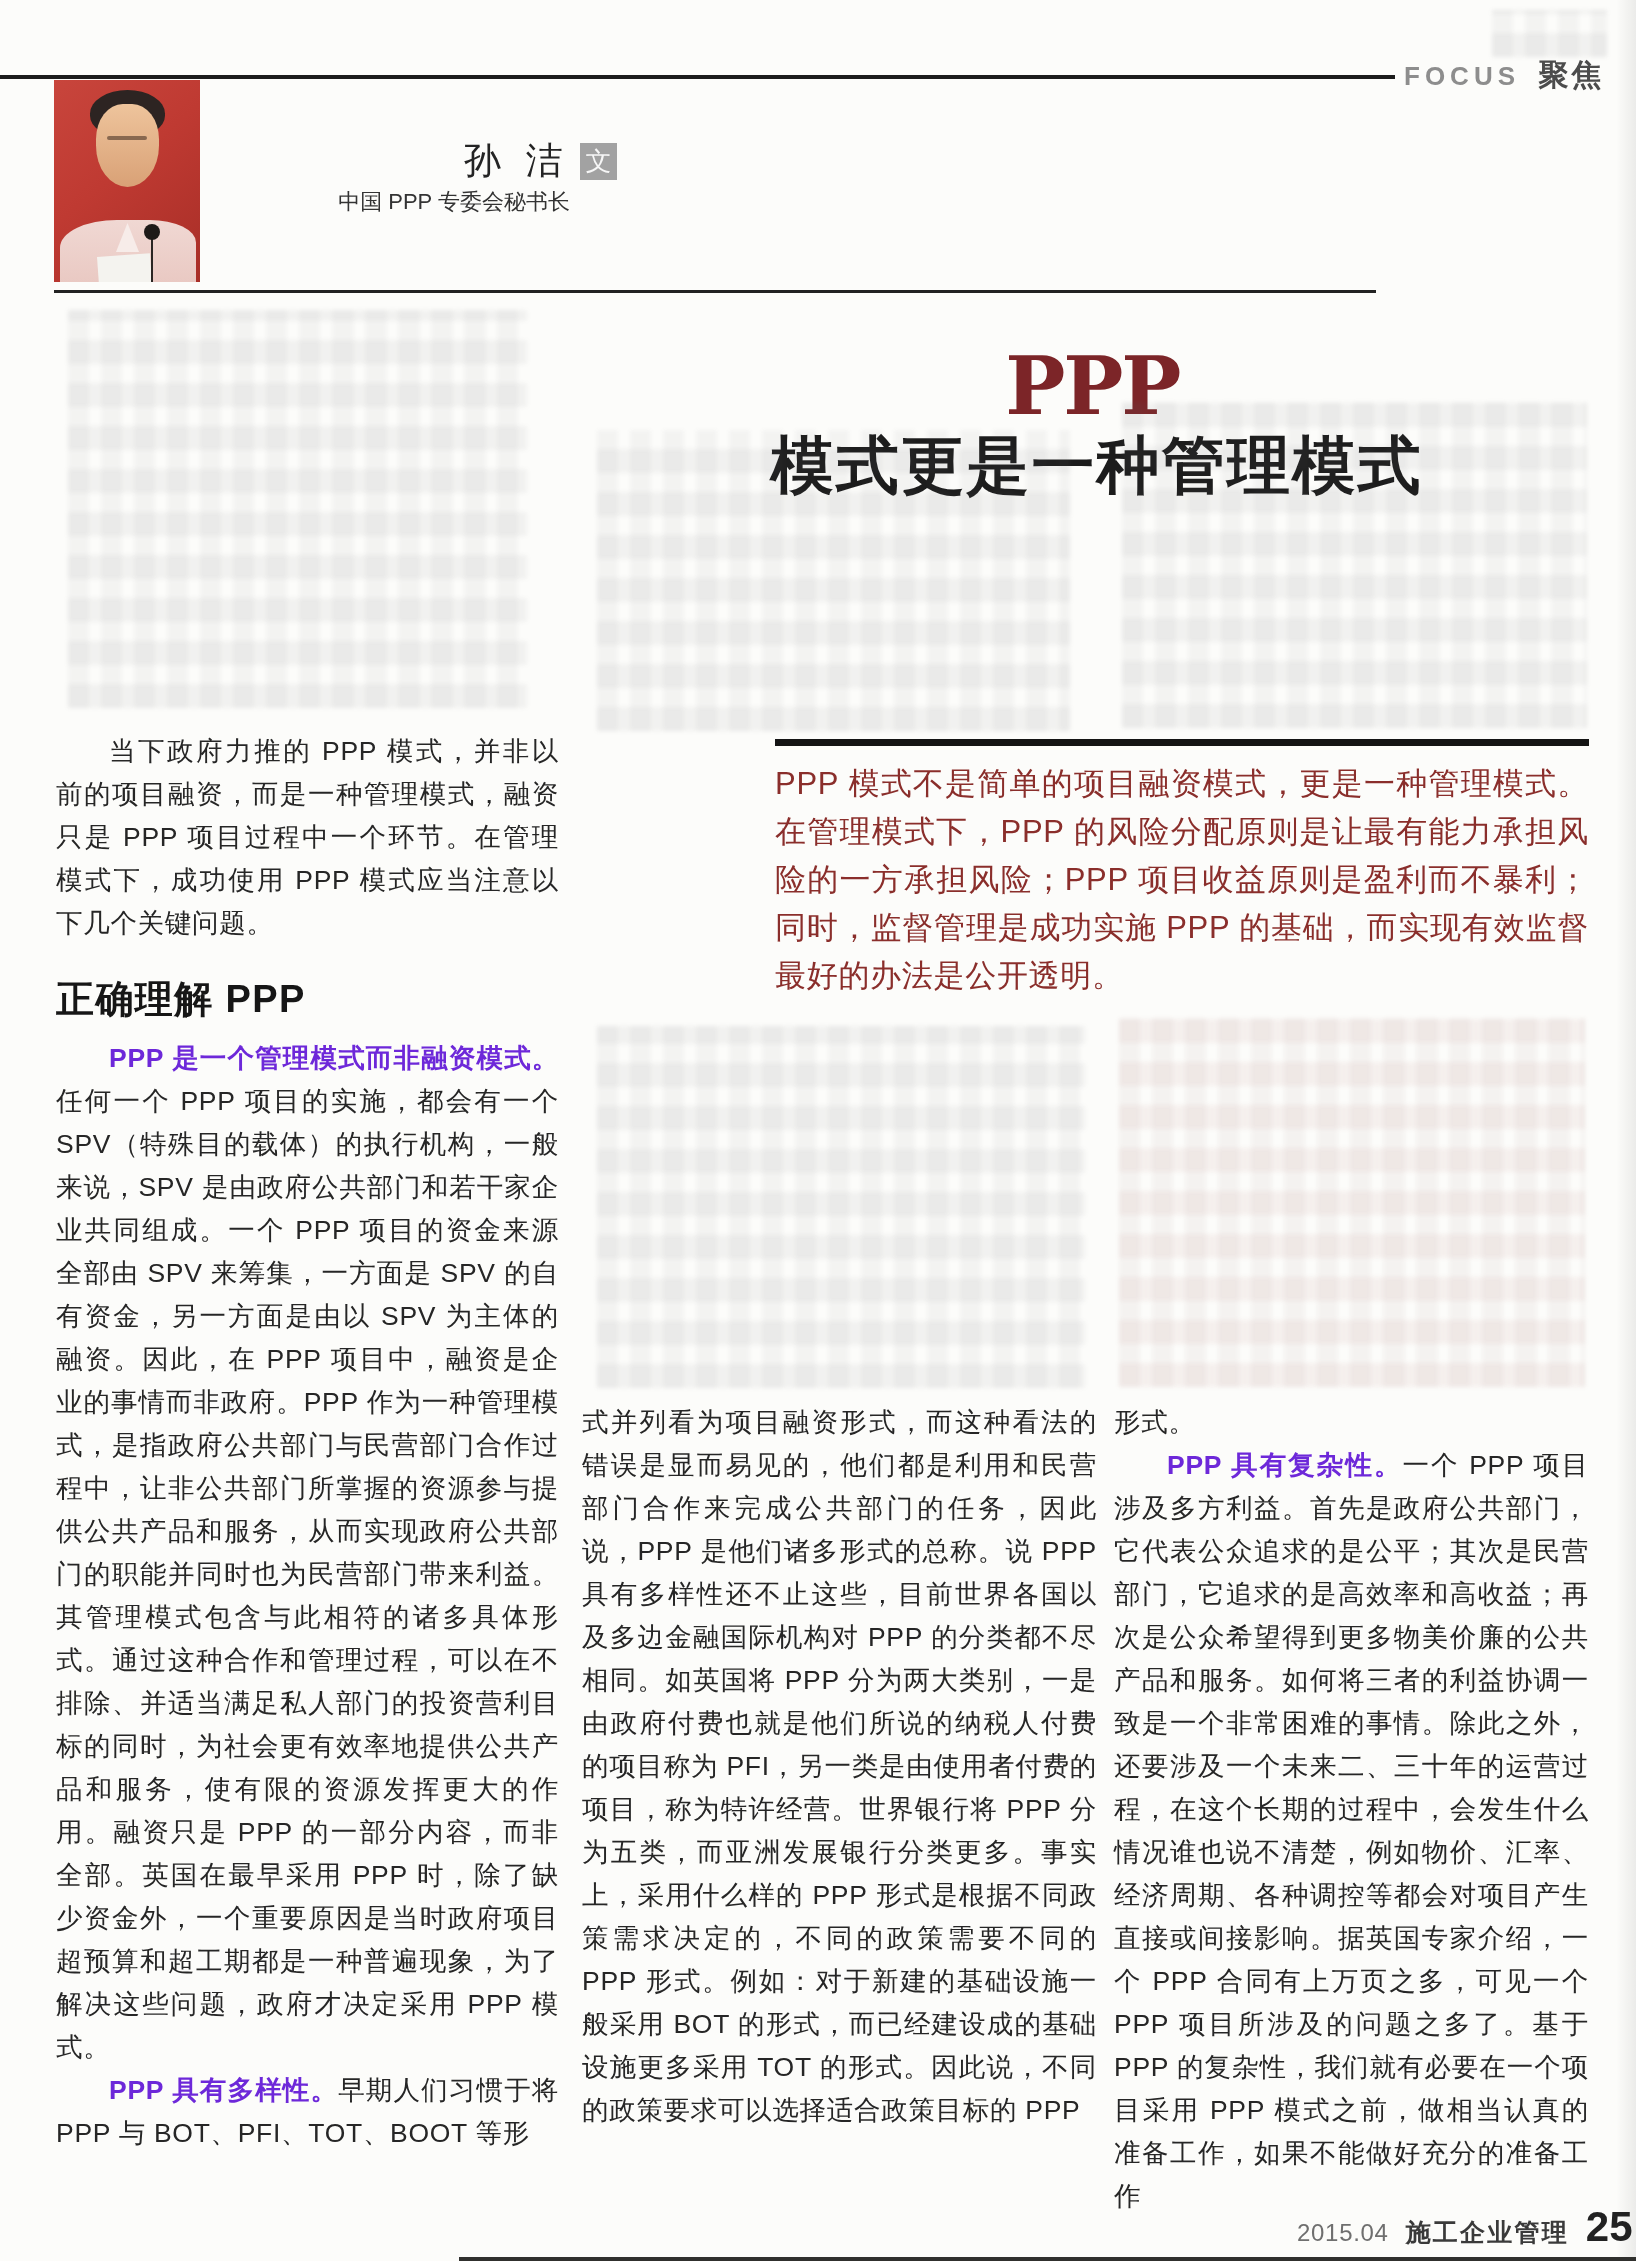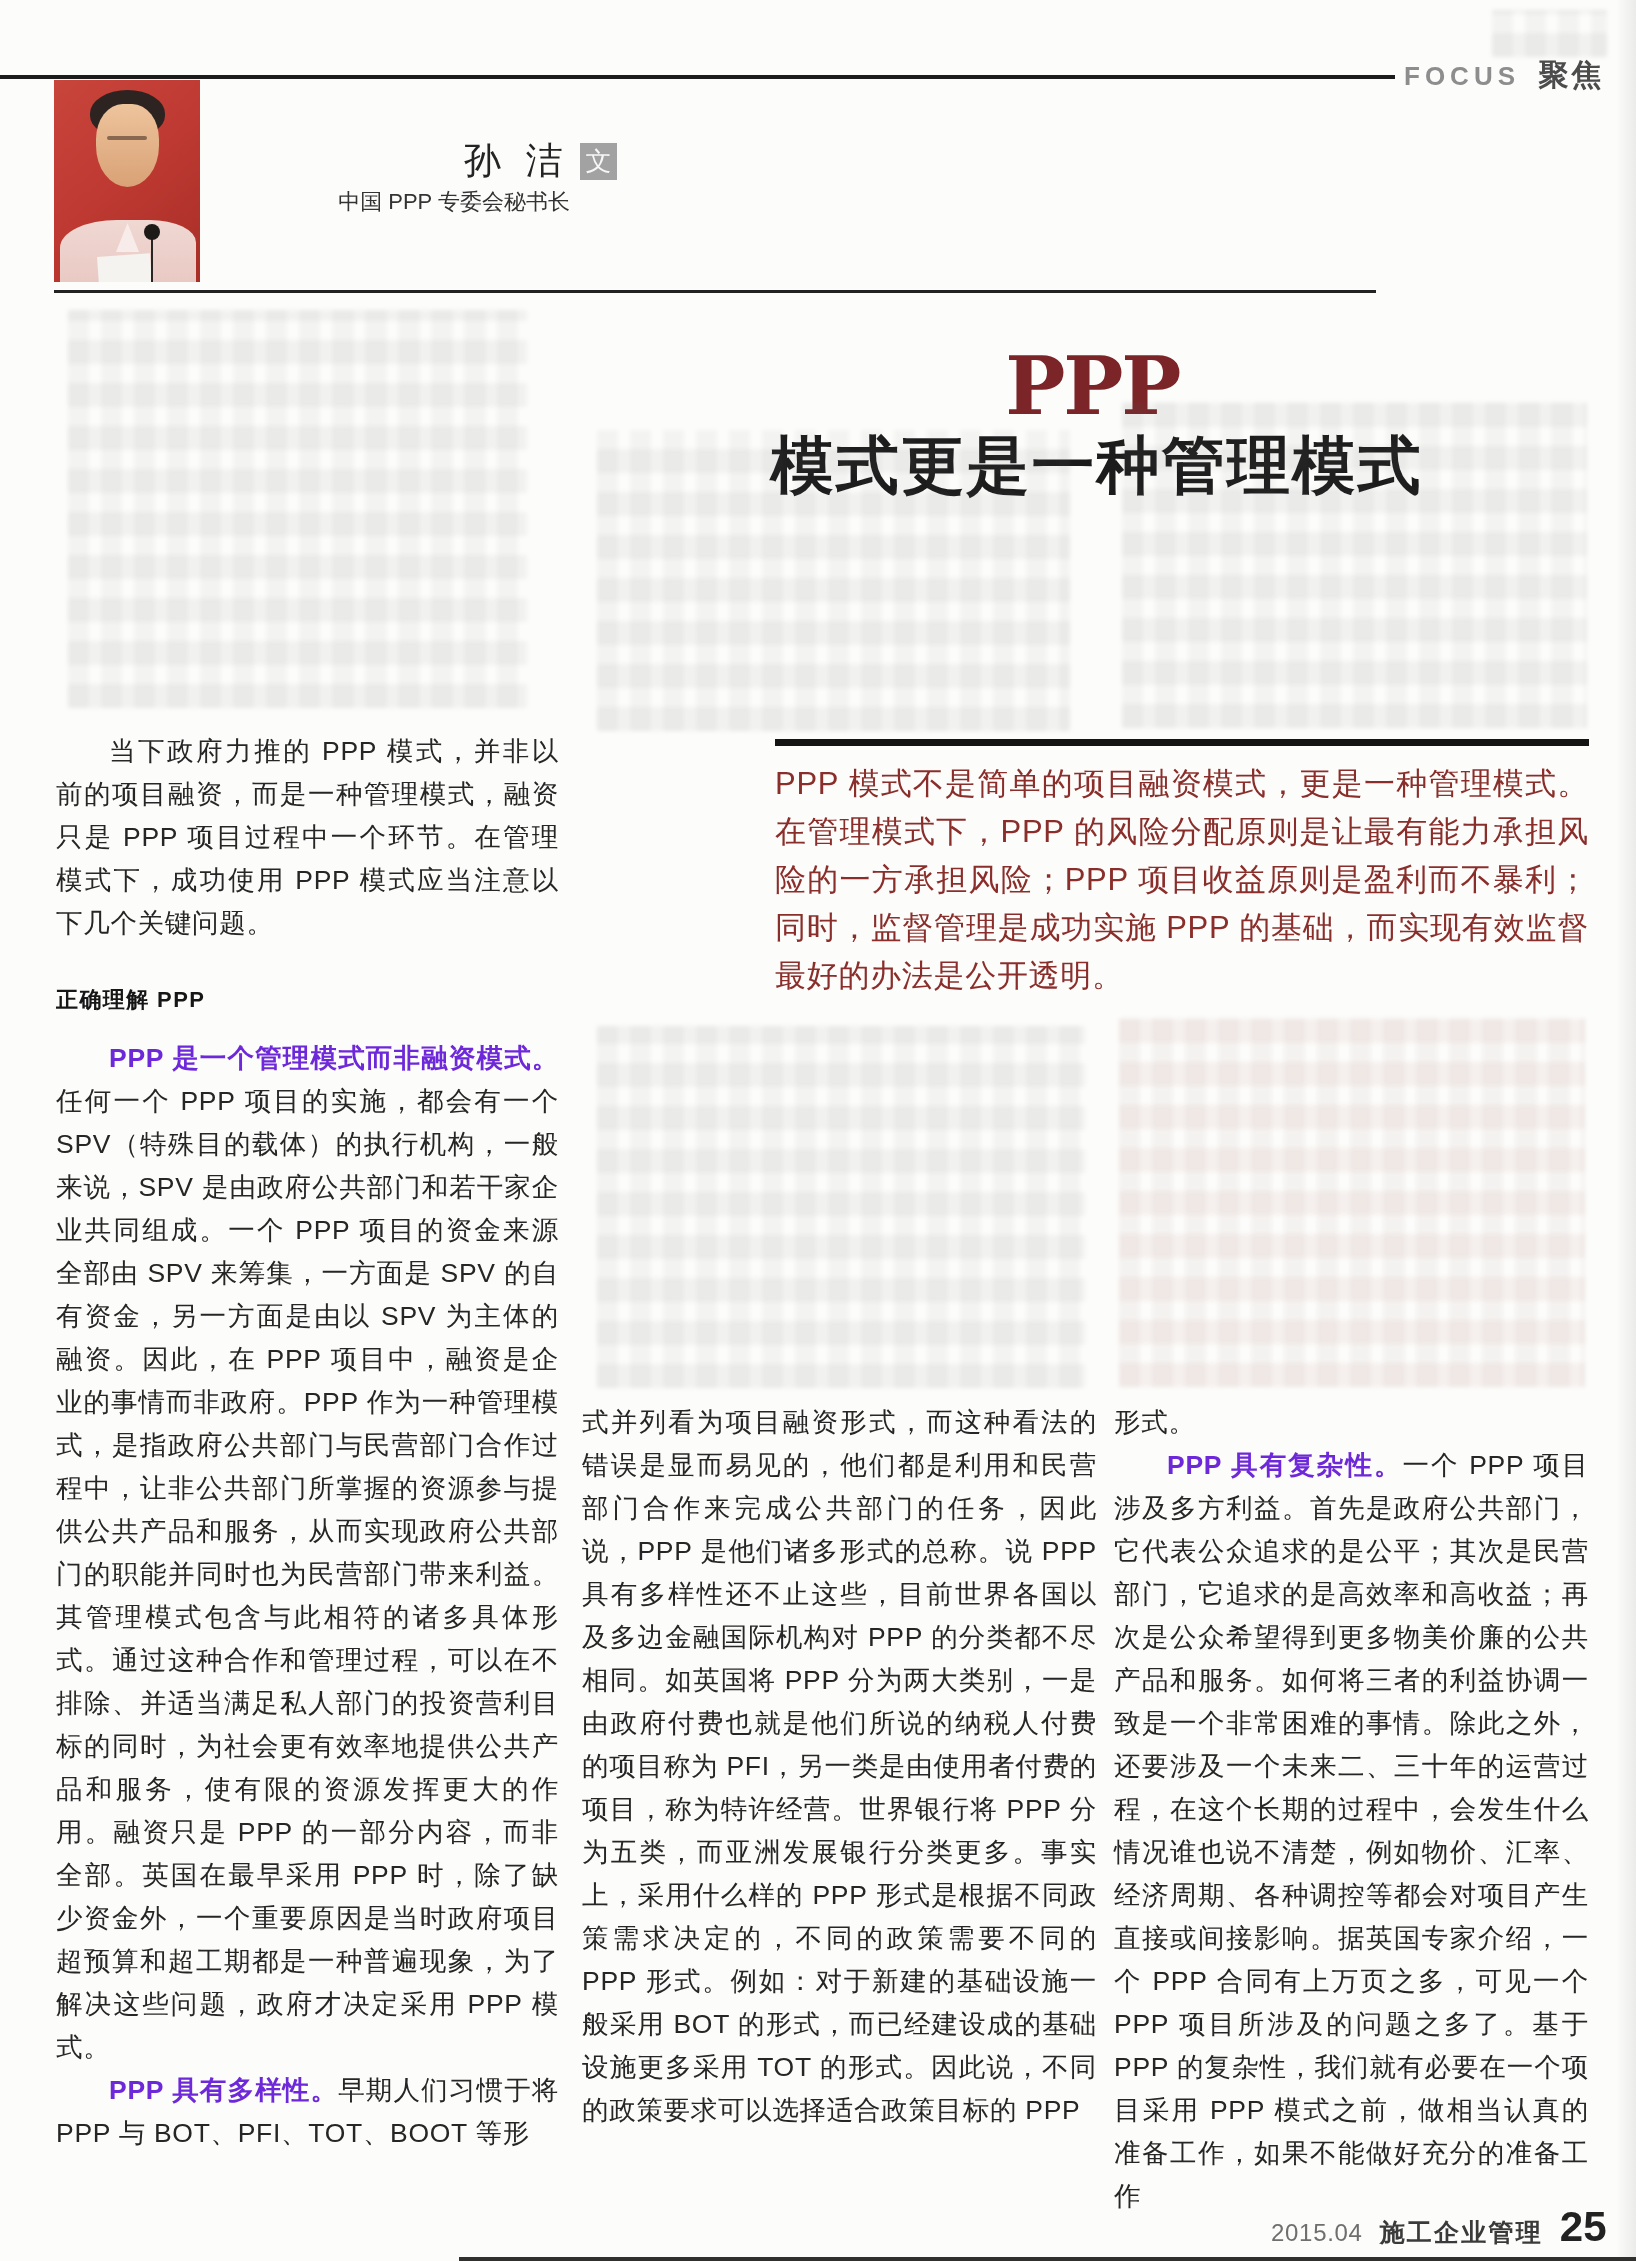--- a/index.html
+++ b/index.html
@@ -62,25 +62,25 @@
     text-align:justify; letter-spacing:0.7px; }
 
   
   .col { text-align:justify; font-size:26.5px; line-height:43px; letter-spacing:0.7px; color:#262626; }
   .col p { margin:0; }
   .indent { text-indent:2em; }
   .lead { font-weight:bold; color:#6d28d9; }
   #col-1 { left:56px;  top:730px; width:503px; }
   #col-2 { left:582px; top:1401px; width:515px; }
   #col-3 { left:1114px;top:1401px; width:475px; }
-  #section-heading { font-size:22px; font-weight:bold; color:#161616;
+  #section-heading { font-size:38px; font-weight:bold; color:#161616;
     margin:33px 0 16px 0; letter-spacing:1.4px; text-align:left; }
 
   
-  #footer { left:1271px; top:2203px; display:flex; align-items:baseline; gap:17px;justify-content:center; }
+  #footer { left:1297px; top:2203px; display:flex; align-items:baseline; gap:17px;justify-content:center; }
   #footer-issue { font-size:24px; color:#6f6f6f; letter-spacing:0.7px; }
   #footer-magazine { font-size:25px; font-weight:700; color:#3a3a3a; letter-spacing:2.2px; }
   #footer-page { font-size:42px; font-weight:bold; color:#222; }
 
   
   .ghost { pointer-events:none; opacity:.55; filter:blur(2.2px);
     background-image:
       repeating-linear-gradient(0deg, rgba(95,95,100,.12) 0 24.4px, transparent 24.4px 43px),
       repeating-linear-gradient(90deg, rgba(95,95,100,.10) 0 21.5px, transparent 21.5px 33px); }
   .ghost.red { background-image:

